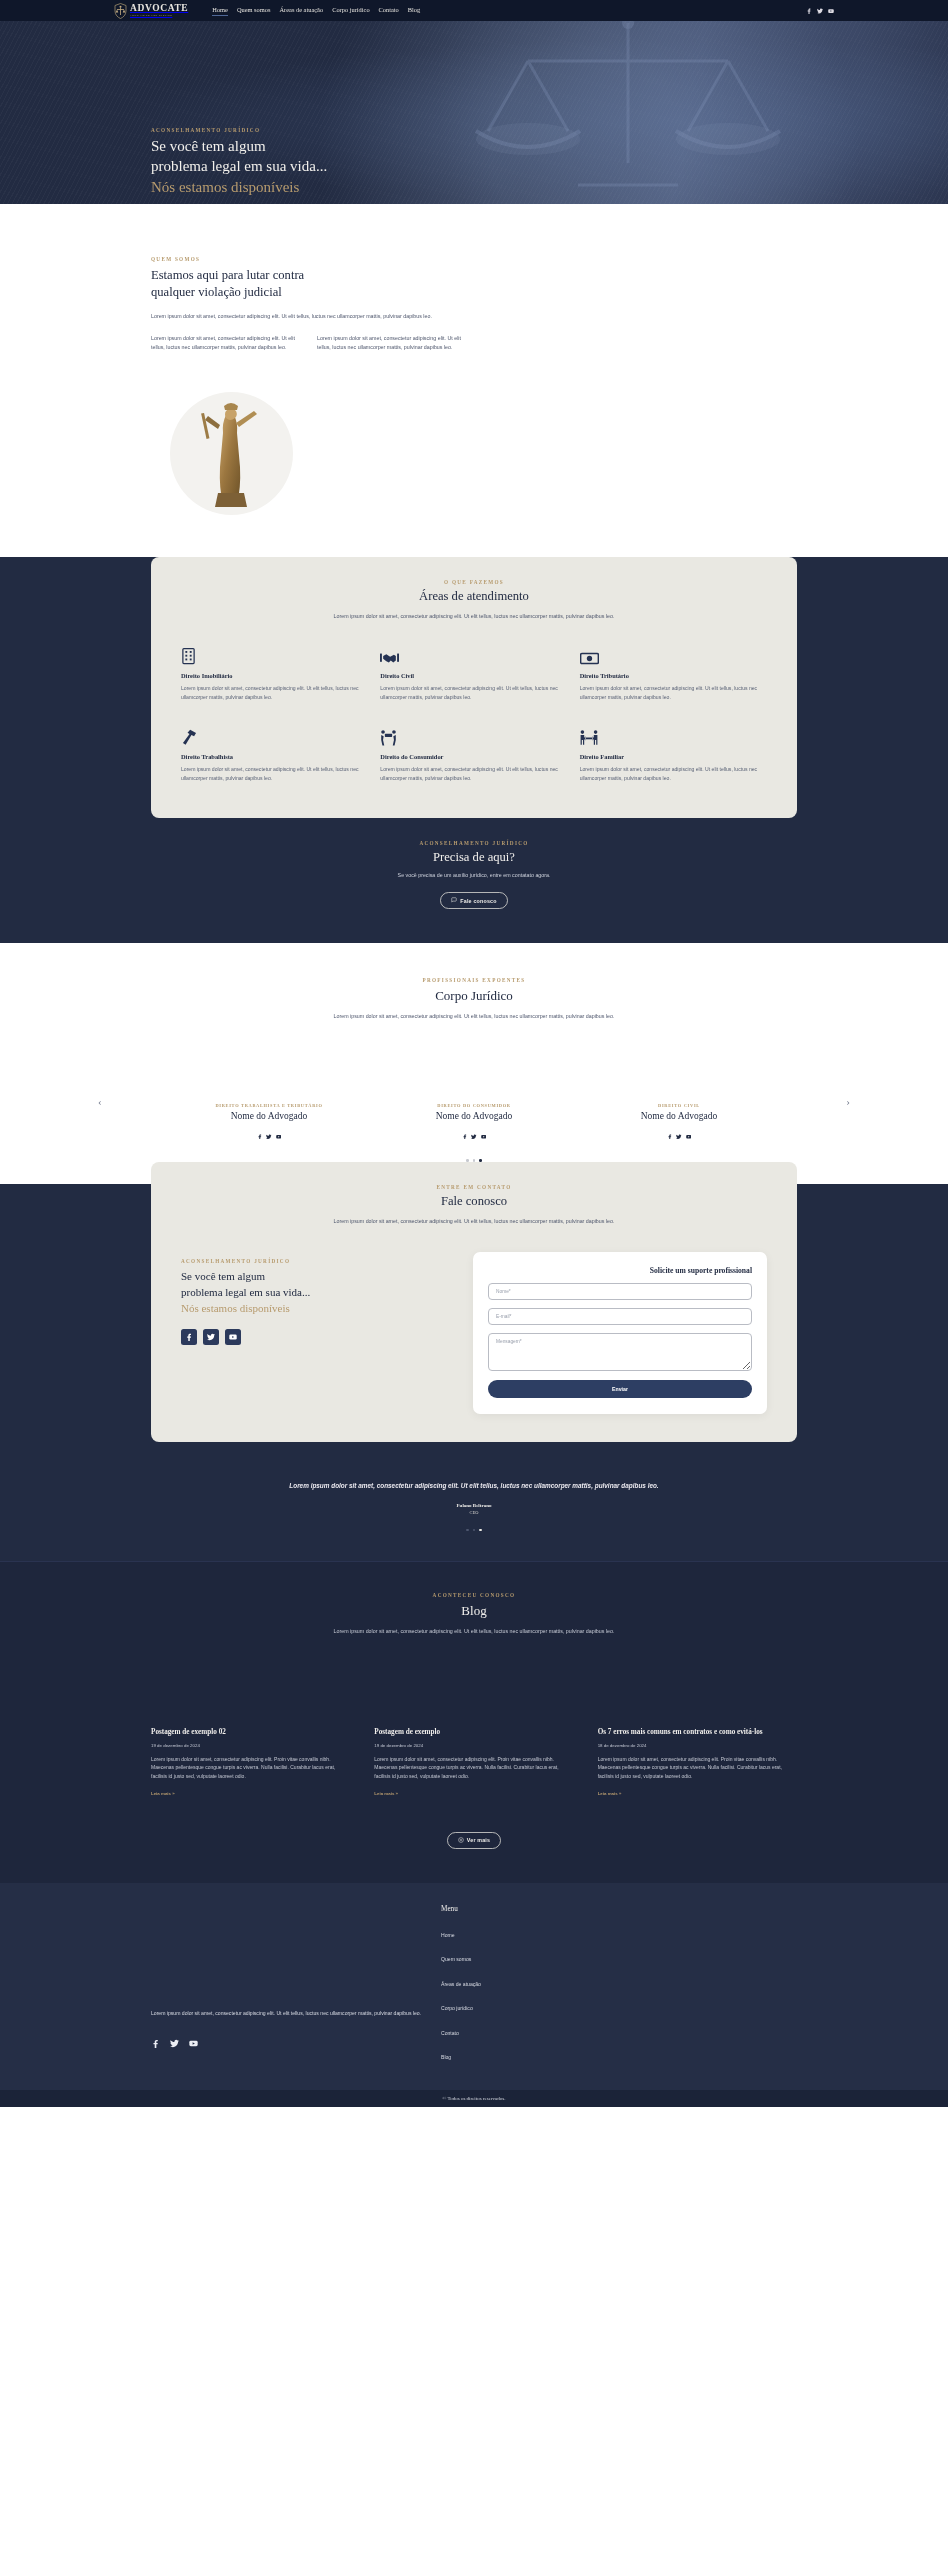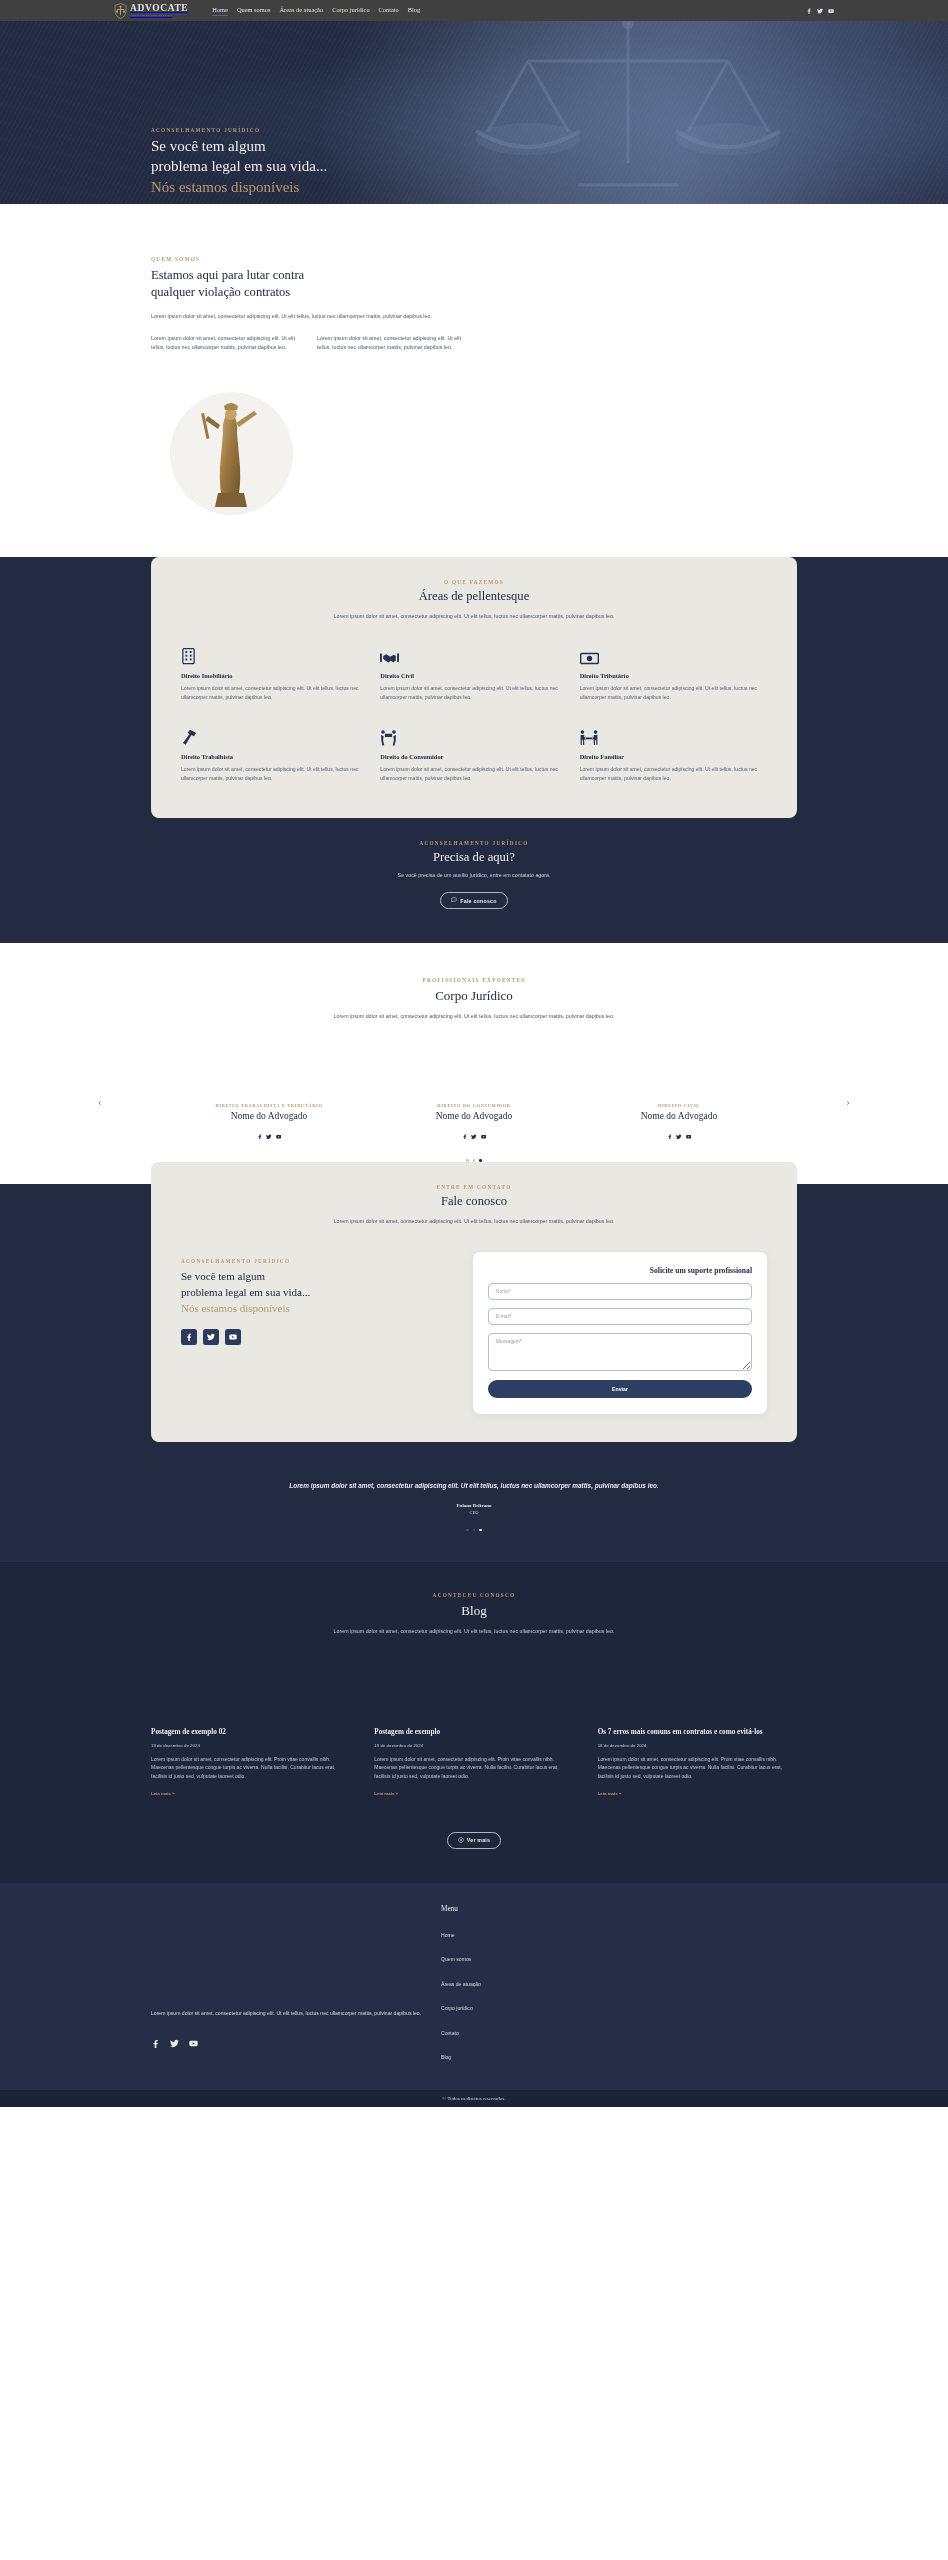--- a/index.html
+++ b/index.html
@@ -20,21 +20,21 @@
     font-weight: 700;
   }
   .sec-title {
     font-family: "Liberation Serif", serif;
     font-weight: 400;
   }
 
   
   .navbar {
     height: 21px;
-    background: #404040;
+    background: #0f172a;
     display: flex;
     align-items: center;
     justify-content: center;
     position: relative;
     z-index: 20;
   }
   .nav-inner {
     width: 720px;
     display: flex;
     align-items: center;
@@ -627,21 +627,21 @@
 
   </div>
 </section>
 
 <section class="about">
   <div class="about-grid">
     <div class="about-left">
       <div class="eyebrow">QUEM SOMOS</div>
       <h2 class="sec-title">
         <span>Estamos aqui para lutar contra</span><br>
-        <span>qualquer violação contratos</span>
+        <span>qualquer violação judicial</span>
       </h2>
       <p class="lead">Lorem ipsum dolor sit amet, consectetur adipiscing elit. Ut elit tellus, luctus nec ullamcorper mattis, pulvinar dapibus leo.</p>
       <div class="about-cols">
         <p>Lorem ipsum dolor sit amet, consectetur adipiscing elit. Ut elit tellus, luctus nec ullamcorper mattis, pulvinar dapibus leo.</p>
         <p>Lorem ipsum dolor sit amet, consectetur adipiscing elit. Ut elit tellus, luctus nec ullamcorper mattis, pulvinar dapibus leo.</p>
       </div>
     </div>
     <div class="about-right">
       <div class="statue-circle">
         <svg class="statue" viewBox="0 0 70 112">
@@ -662,21 +662,21 @@
         </svg>
       </div>
     </div>
   </div>
 </section>
 
 <section class="services-band">
   <div class="spacer-top"></div>
   <div class="services-card">
     <div class="eyebrow" style="text-align:center">O QUE FAZEMOS</div>
-    <h2 class="sec-title">Áreas de pellentesque</h2>
+    <h2 class="sec-title">Áreas de atendimento</h2>
     <p class="services-sub">Lorem ipsum dolor sit amet, consectetur adipiscing elit. Ut elit tellus, luctus nec ullamcorper mattis, pulvinar dapibus leo.</p>
 
     <div class="svc-grid">
       <div class="svc">
         <div class="svc-icon">
           <svg width="15" height="18" viewBox="0 0 24 28" fill="#2a3characters">
               <rect x="3" y="2" width="18" height="24" rx="1.5" fill="none" stroke="#253252" stroke-width="2"></rect>
               <rect x="7" y="6" width="3" height="3" fill="#253252"></rect>
               <rect x="14" y="6" width="3" height="3" fill="#253252"></rect>
               <rect x="7" y="12" width="3" height="3" fill="#253252"></rect>

